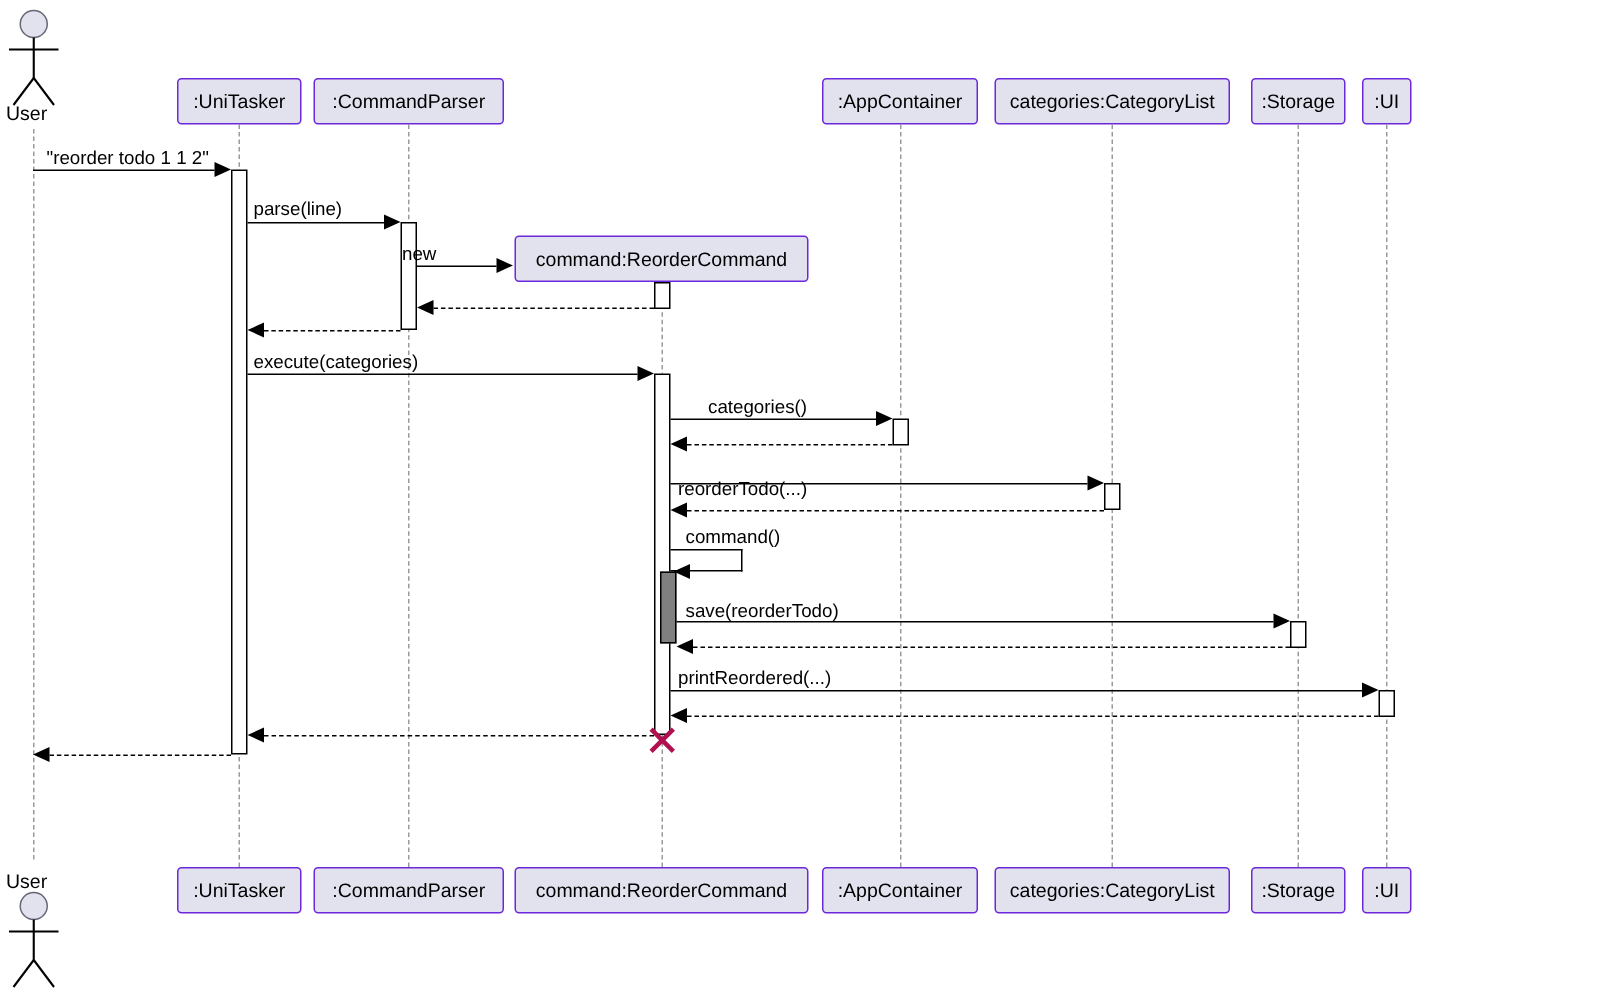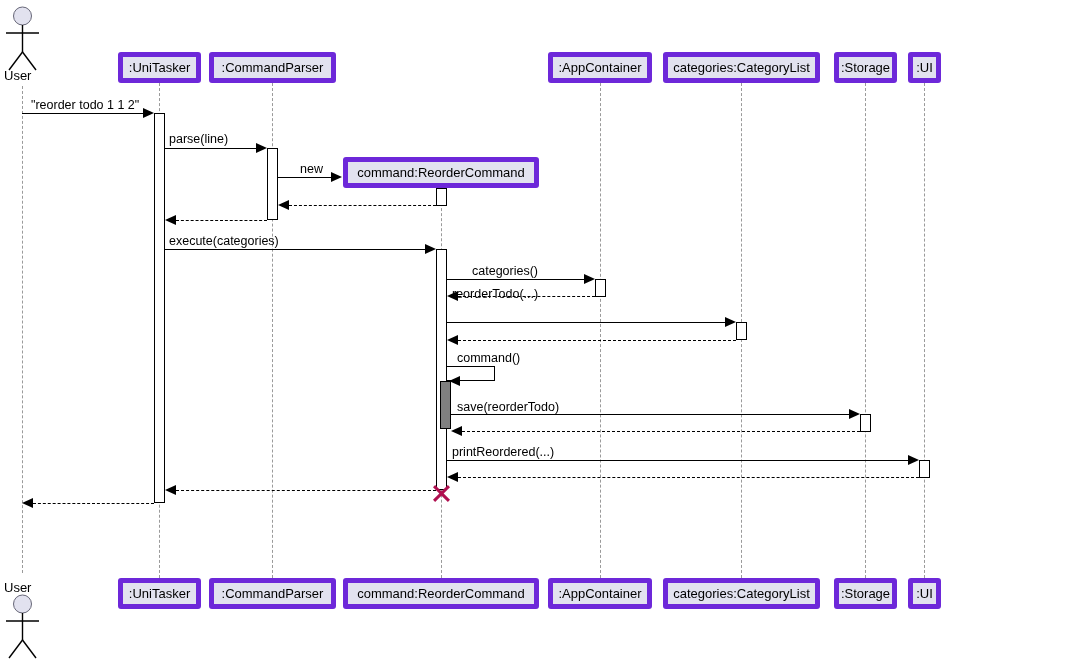--- a/index.html
+++ b/index.html
@@ -15,21 +15,21 @@
     width: 1073px;
     height: 659px;
     background: #ffffff;
     overflow: hidden;
   }
   
   .lifeline-box {
     position: absolute;
     box-sizing: border-box;
     background: #e2e2ef;
-    border: 5px solid #6d28d9;
+    border: 1px solid #6d28d9;
     border-radius: 3px;
     color: #000000;
     font-size: 13px;
     line-height: 1;
     display: flex;
     align-items: center;
     justify-content: center;
     white-space: nowrap;
     padding: 0 8px;
   }
@@ -204,42 +204,42 @@
   <div class="activation" style="left:919px;top:460px;width:11px;height:18px;"></div>
 
   <div class="msg-label" style="left:31px;top:99px;">"reorder todo 1 1 2"</div>
   <div class="msg-line" style="left:22px;top:113px;width:121px;"></div>
   <div class="arrowhead right" style="left:143px;top:108px;"></div>
 
   <div class="msg-label" style="left:169px;top:133px;">parse(line)</div>
   <div class="msg-line" style="left:165px;top:148px;width:91px;"></div>
   <div class="arrowhead right" style="left:256px;top:143px;"></div>
 
-  <div class="msg-label" style="left:300px;top:163px;">new</div>
+  <div class="msg-label" style="left:268px;top:163px;">new</div>
   <div class="msg-line" style="left:278px;top:177px;width:53px;"></div>
   <div class="arrowhead right" style="left:331px;top:172px;"></div>
 
   <div class="msg-line dashed" style="left:289px;top:205px;width:147px;"></div>
   <div class="arrowhead left" style="left:278px;top:200px;"></div>
 
   <div class="msg-line dashed" style="left:176px;top:220px;width:91px;"></div>
   <div class="arrowhead left" style="left:165px;top:215px;"></div>
 
   <div class="msg-label" style="left:169px;top:235px;">execute(categories)</div>
   <div class="msg-line" style="left:165px;top:249px;width:260px;"></div>
   <div class="arrowhead right" style="left:425px;top:244px;"></div>
 
   <div class="msg-label" style="left:472px;top:265px;">categories()</div>
   <div class="msg-line" style="left:447px;top:279px;width:137px;"></div>
   <div class="arrowhead right" style="left:584px;top:274px;"></div>
 
   <div class="msg-line dashed" style="left:458px;top:296px;width:137px;"></div>
   <div class="arrowhead left" style="left:447px;top:291px;"></div>
 
-  <div class="msg-label" style="left:452px;top:288px;">reorderTodo(...)</div>
+  <div class="msg-label" style="left:452px;top:320px;">reorderTodo(...)</div>
   <div class="msg-line" style="left:447px;top:322px;width:278px;"></div>
   <div class="arrowhead right" style="left:725px;top:317px;"></div>
 
   <div class="msg-line dashed" style="left:458px;top:340px;width:278px;"></div>
   <div class="arrowhead left" style="left:447px;top:335px;"></div>
 
   <div class="msg-label" style="left:457px;top:352px;">command()</div>
   <div class="selfcall" style="left:447px;top:366px;width:48px;height:15px;"></div>
   <div class="arrowhead left" style="left:449px;top:376px;"></div>
 

